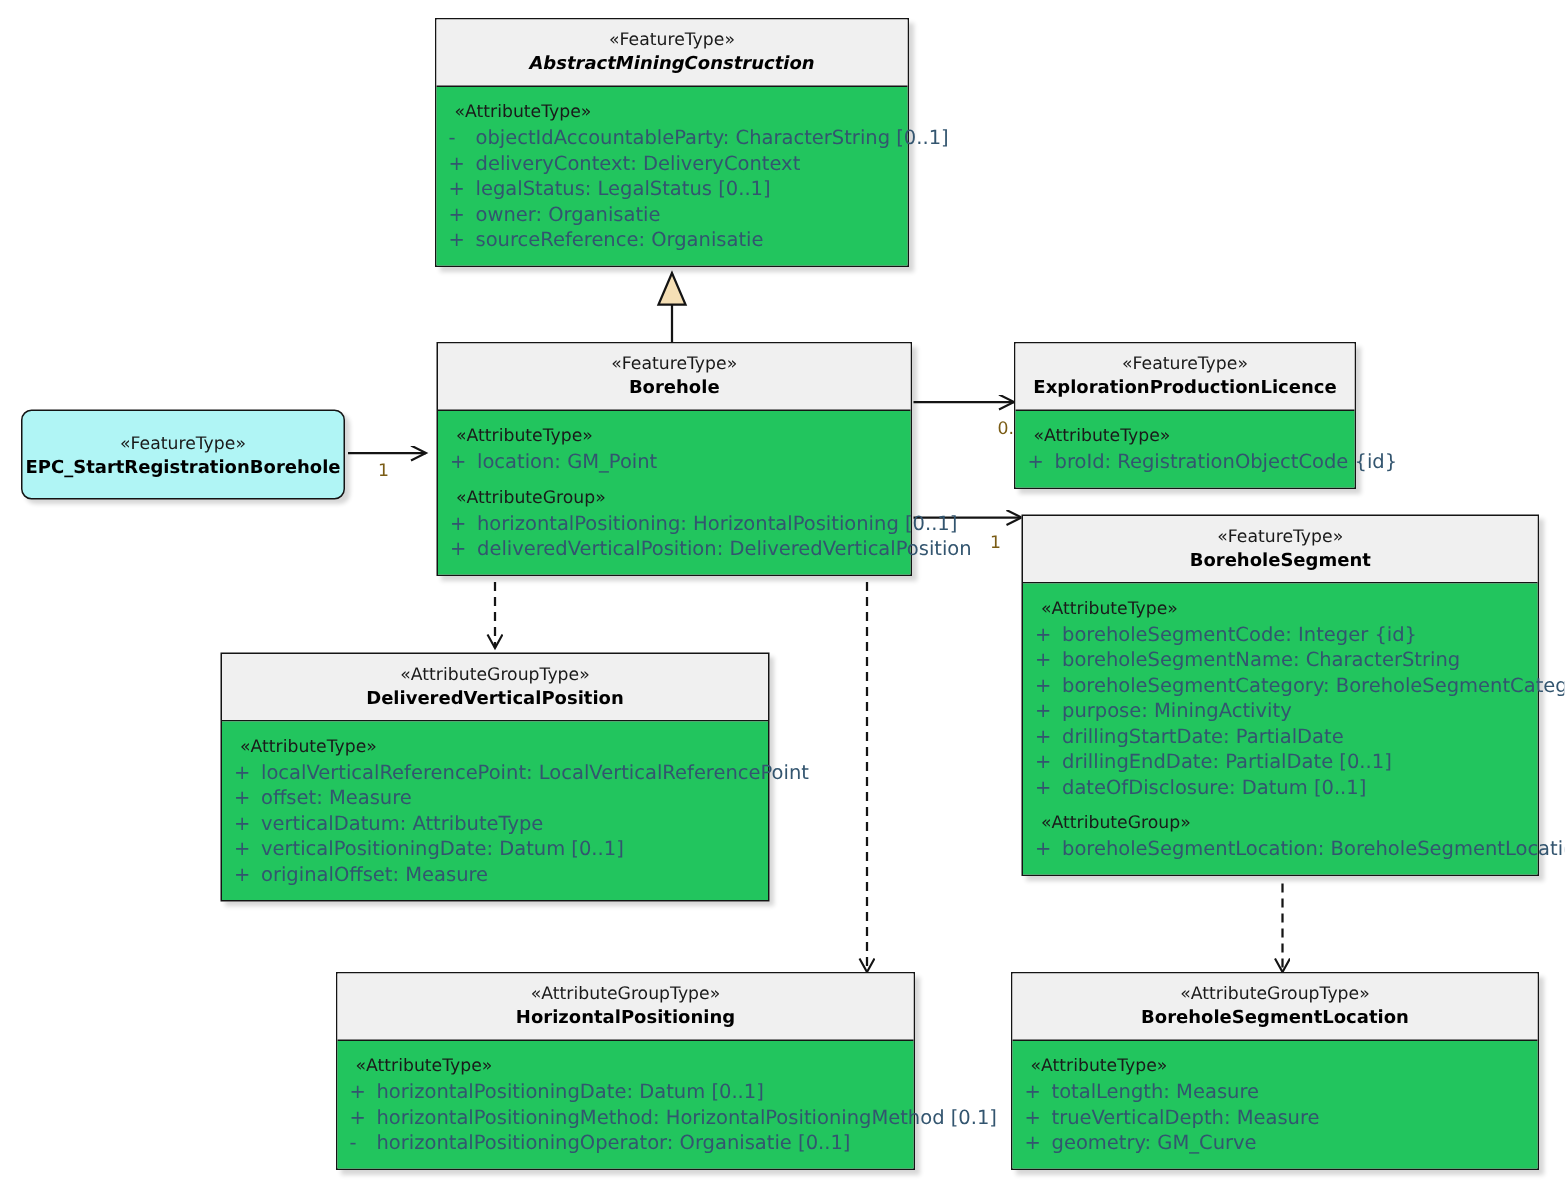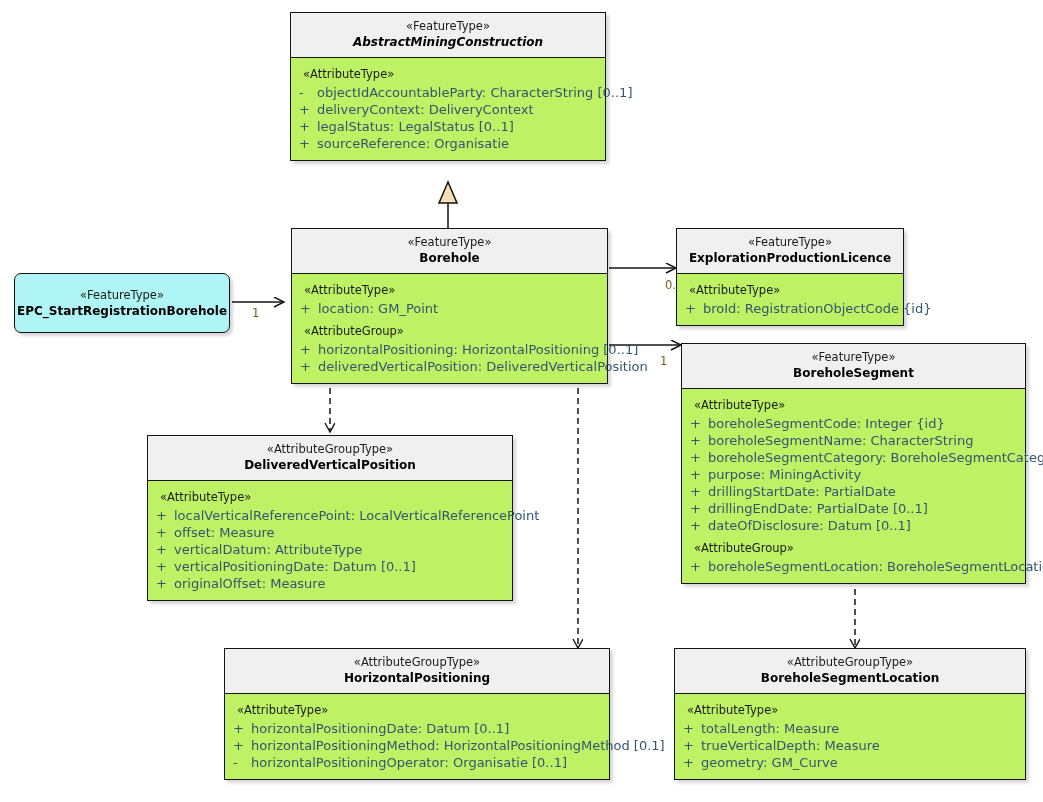--- a/index.html
+++ b/index.html
@@ -52,21 +52,21 @@
     font-weight: bold;
     color: #000000;
     line-height: 16px;
     white-space: nowrap;
   }
   .node .cname.abstract {
     font-style: italic;
   }
   .node .body {
     padding: 7px 0 8px 0;
-    background: #bef264;
+    background: #22c55e;
   }
   .grp-label {
     font-size: 11.5px;
     color: #1a1a1a;
     padding: 1px 0 2px 12px;
     line-height: 16px;
     white-space: nowrap;
   }
   .attr {
     display: block;
@@ -168,20 +168,23 @@
       <div class="attr">
         <span class="vis">-</span><span class="sig">objectIdAccountableParty: CharacterString [0..1]</span>
       </div>
       <div class="attr">
         <span class="vis">+</span><span class="sig">deliveryContext: DeliveryContext</span>
       </div>
       <div class="attr">
         <span class="vis">+</span><span class="sig">legalStatus: LegalStatus [0..1]</span>
       </div>
       <div class="attr">
+        <span class="vis">+</span><span class="sig">owner: Organisatie</span>
+      </div>
+      <div class="attr">
         <span class="vis">+</span><span class="sig">sourceReference: Organisatie</span>
       </div>
     </div>
   </div>
 
   <div class="node" style="left:291px; top:228px; width:317px;">
     <div class="hdr">
       <div class="stereo">«FeatureType»</div>
       <div class="cname">Borehole</div>
     </div>

